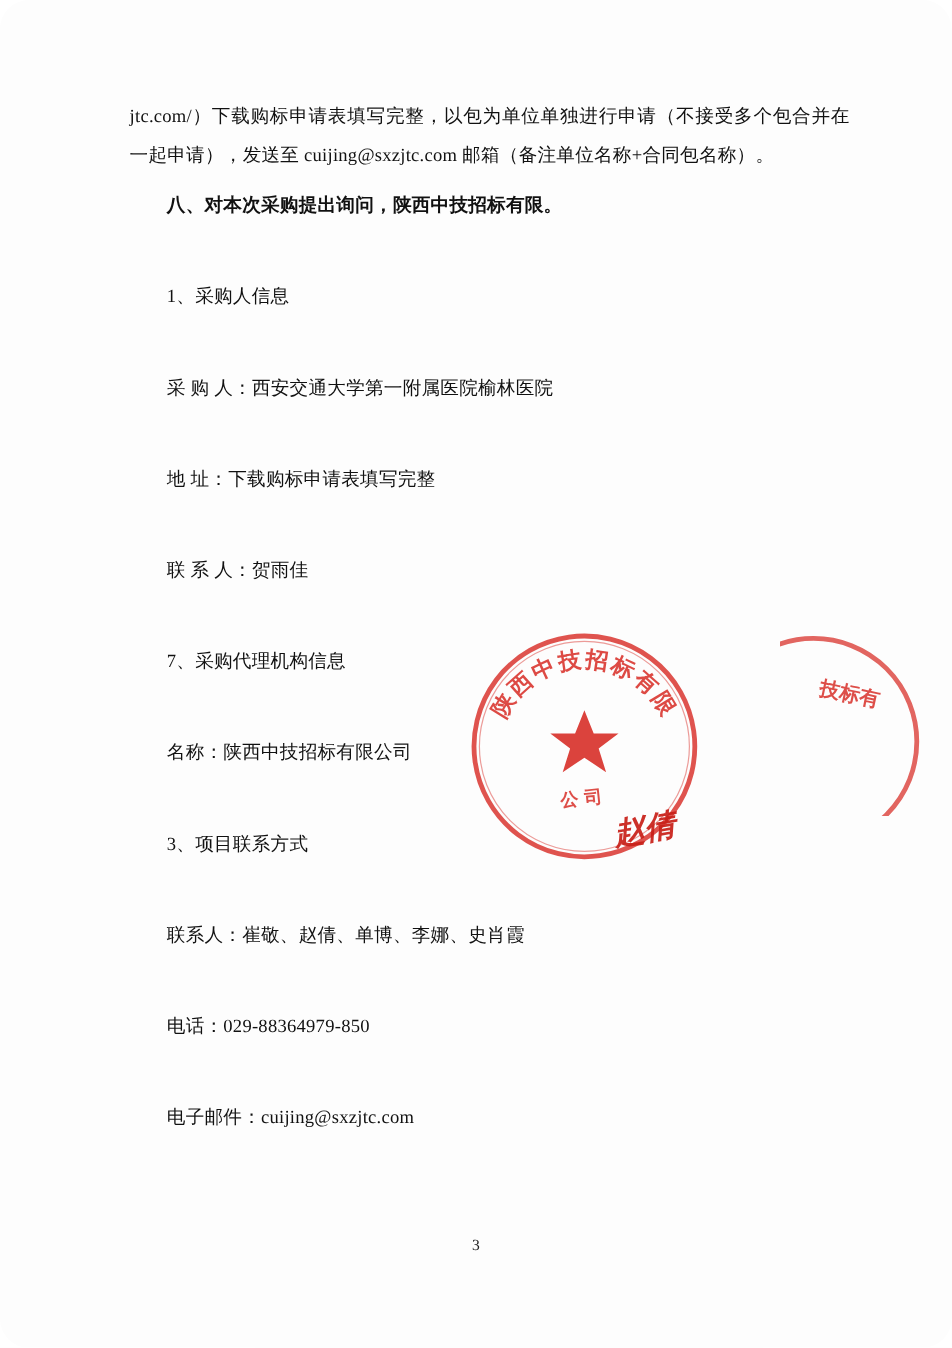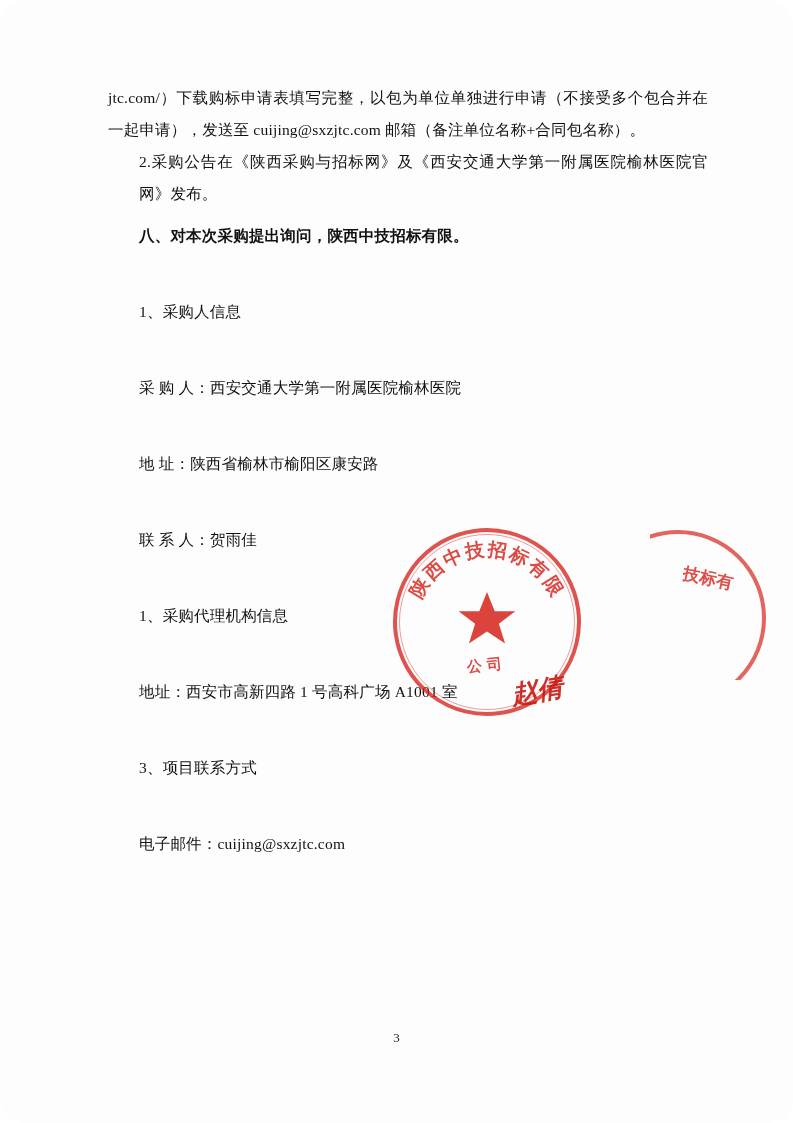--- a/index.html
+++ b/index.html
@@ -177,33 +177,34 @@
 </style>
 </head>
 <body>
 
 <div class="page">
 
   <div class="content">
 
     <div class="justify">jtc.com/）下载购标申请表填写完整，以包为单位单独进行申请（不接受多个包合并在一起申请），发送至 cuijing@sxzjtc.com 邮箱（备注单位名称+合同包名称）。</div>
 
-    <div class="justify indent-2em">2.采购公告在《陕西采购与招标网》及《西安交通大学第一附属医院榆林医院官网》发布。</div>
 
     <div class="justify indent-2em bold" style="margin-top:10px;">八、对本次采购提出询问，陕西中技招标有限。</div>
 
     <div class="line indent-2em">1、采购人信息</div>
     <div class="line indent-2em">采 购 人：西安交通大学第一附属医院榆林医院</div>
-    <div class="line indent-2em">地 址：陕西省榆林市榆阳区康安路</div>
+    <div class="line indent-2em">地 址：下载购标申请表填写完整</div>
     <div class="line indent-2em">联 系 人：贺雨佳</div>
 
-    <div class="line indent-2em">1、采购代理机构信息</div>
-    <div class="line indent-2em">地址：西安市高新四路 1 号高科广场 A1001 室</div>
+    <div class="line indent-2em">7、采购代理机构信息</div>
+    <div class="line indent-2em">名称：陕西中技招标有限公司</div>
 
     <div class="line indent-2em">3、项目联系方式</div>
+    <div class="line indent-2em">联系人：崔敬、赵倩、单博、李娜、史肖霞</div>
+    <div class="line indent-2em">电话：029-88364979-850</div>
     <div class="line indent-2em">电子邮件：cuijing@sxzjtc.com</div>
 
   </div>
 
   <div class="seal-main">
     <div class="ring"></div>
     <div class="ring-inner"></div>
     <svg class="seal-arc-text" viewBox="0 0 188 188">
       <defs>
         <path id="arcpath" d="M 22,100 A 72,72 0 0 1 166,100" fill="none"></path>

